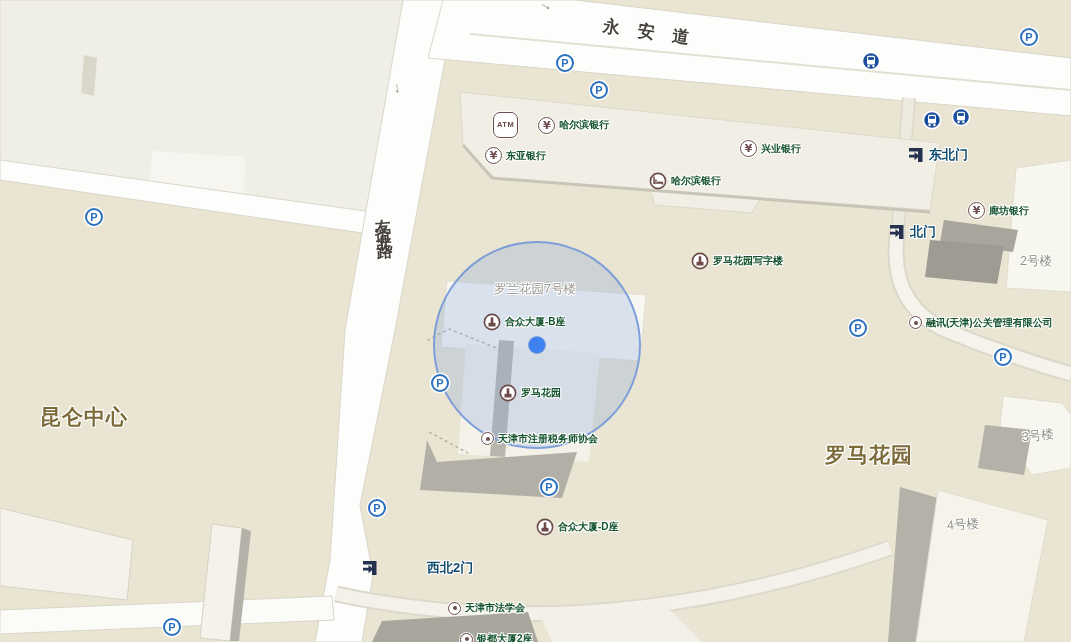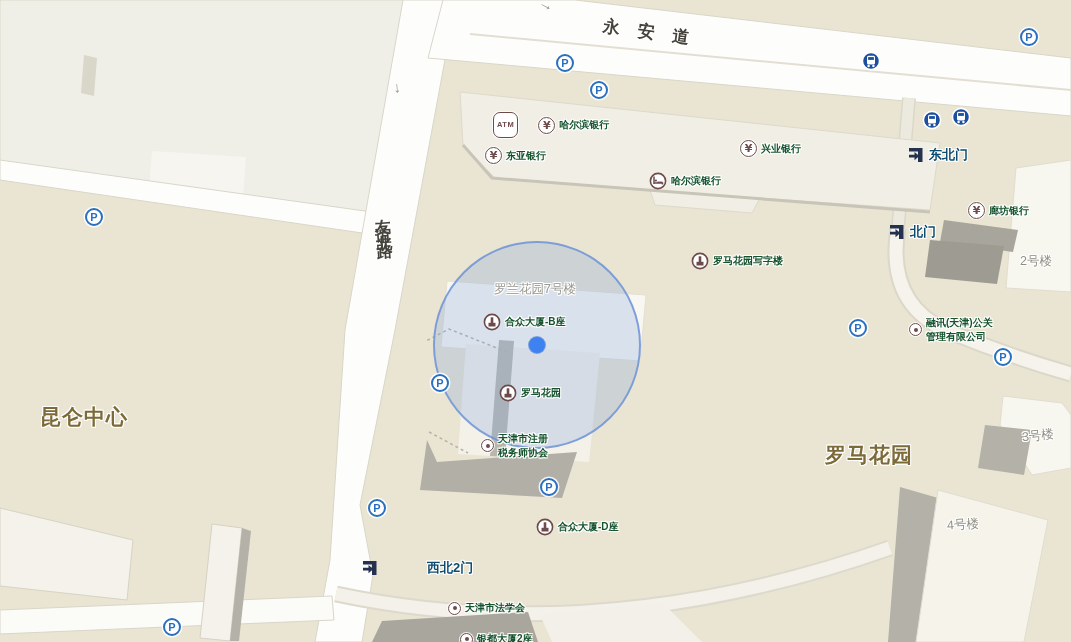--- a/index.html
+++ b/index.html
@@ -40,21 +40,21 @@
     color:#6d4b4b;font:bold 7.5px/1 "Liberation Sans",sans-serif;letter-spacing:.5px;
     box-shadow:0 0 0 1px rgba(255,255,255,.8);
   }
   .dotic{width:13px;height:13px;border-radius:50%;background:#fff;border:1.6px solid #6d4b4b;
     box-shadow:0 0 0 1px rgba(255,255,255,.8);}
   .dotic b{width:4px;height:4px;border-radius:50%;background:#6d4b4b;}
 
   
   .halo{text-shadow:-1px -1px 0 #fff,1px -1px 0 #fff,-1px 1px 0 #fff,1px 1px 0 #fff,0 1px 0 #fff,0 -1px 0 #fff;}
   .poi-label{font-size:10px;font-weight:bold;color:#14532d;}
-  .two-line{display:flex;flex-direction:column;line-height:13.5px;}
+  .two-line{display:flex;flex-direction:row;line-height:13.5px;}
   .gate-label{font-size:13px;font-weight:bold;color:#0c4a6e;}
   .text-label{position:absolute;transform:translate(-50%,-50%);white-space:nowrap;}
   .gray-label{font-size:12.5px;color:#8f8e85;}
   .luolan-label{font-size:12.5px;color:#99978e;}
   .district-label{font-size:21px;font-weight:bold;color:#7c6a39;letter-spacing:1px;}
   .road-label{font-size:17px;font-weight:bold;color:#45433c;}
   .arrow{color:#9a988f;font-size:15px;}
 </style>
 </head>
 <body>

